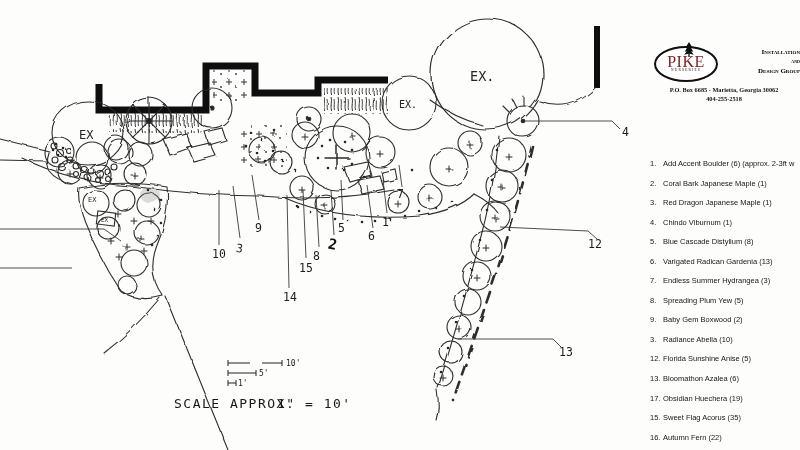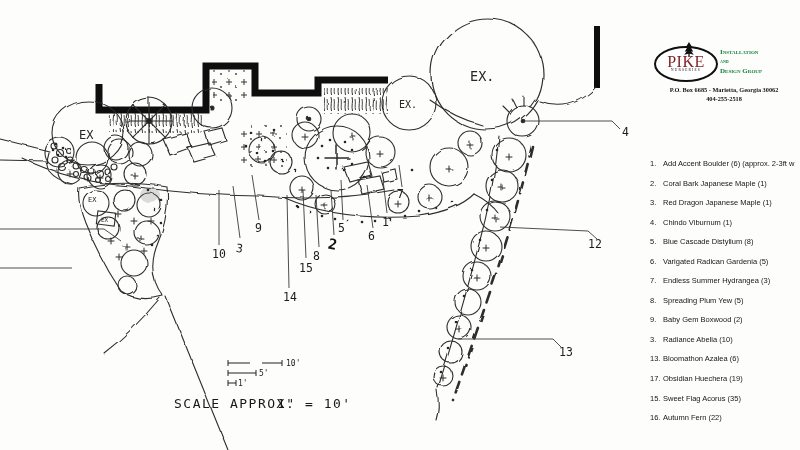--- a/index.html
+++ b/index.html
@@ -19,22 +19,22 @@
   .sc-lab{font:8px "DejaVu Sans Mono",monospace;fill:#222;}
 
   
   .brand{position:absolute;left:648px;top:36px;width:152px;height:72px;}
   .oval{position:absolute;left:6px;top:10px;width:60px;height:32px;border:2.5px solid #101010;
         border-radius:50%;text-align:center;background:#fff;}
   .pike{font-family:"Liberation Serif",serif;font-weight:normal;font-size:16px;letter-spacing:.5px;
         margin-top:7px;line-height:13px;color:#7f1d1d;}
   .nurs{font-family:"Liberation Serif",serif;font-size:3.5px;letter-spacing:1.2px;color:#0d0d0d;}
   .pine{position:absolute;left:27px;top:-6px;}
-  .org{position:absolute;left:72px;top:11px;width:80px;text-align:left;
-       font-family:"Liberation Serif",serif;font-variant:small-caps;font-weight:bold;color:#15803d;}
+  .org{position:absolute;left:72px;top:11px;width:80px;text-align:right;
+       font-family:"Liberation Serif",serif;font-variant:small-caps;font-weight:bold;color:#000000;}
   .o1{font-size:7px;line-height:10px;}
   .o2{font-size:5.5px;line-height:9px;}
   .addr{position:absolute;left:0;top:50px;width:152px;text-align:center;
         font:bold 6.3px "Liberation Serif",serif;color:#151515;}
   .phone{position:absolute;left:0;top:59px;width:152px;text-align:center;
          font:bold 6.3px "Liberation Serif",serif;color:#151515;}
 
   
   .legend{position:absolute;left:650px;top:126px;width:150px;
           font-size:7.5px;line-height:19.55px;color:#161616;white-space:nowrap;margin-top:28px;}
@@ -346,24 +346,25 @@
     <div class="addr">P.O. Box 6685 - Marietta, Georgia 30062</div>
     <div class="phone">404-255-2518</div>
   </div>
 
   <div class="legend">
     <div class="pli"><span class="pn">1.</span><span class="pt">Add Accent Boulder (6) (approx. 2-3ft w</span></div>
     <div class="pli"><span class="pn">2.</span><span class="pt">Coral Bark Japanese Maple (1)</span></div>
     <div class="pli"><span class="pn">3.</span><span class="pt">Red Dragon Japanese Maple (1)</span></div>
     <div class="pli"><span class="pn">4.</span><span class="pt">Chindo Viburnum (1)</span></div>
     <div class="pli"><span class="pn">5.</span><span class="pt">Blue Cascade Distylium (8)</span></div>
-    <div class="pli"><span class="pn">6.</span><span class="pt">Varigated Radican Gardenia (5)</span></div>
+    <div class="pli"><span class="pn">6.</span><span class="pt">Varigated Radican Gardenia (13)</span></div>
     <div class="pli"><span class="pn">7.</span><span class="pt">Endless Summer Hydrangea (3)</span></div>
     <div class="pli"><span class="pn">8.</span><span class="pt">Spreading Plum Yew (5)</span></div>
     <div class="pli"><span class="pn">9.</span><span class="pt">Baby Gem Boxwood (2)</span></div>
     <div class="pli"><span class="pn">3.</span><span class="pt">Radiance Abelia (10)</span></div>
+    <div class="pli"><span class="pn">12.</span><span class="pt">Florida Sunshine Anise (5)</span></div>
     <div class="pli"><span class="pn">13.</span><span class="pt">Bloomathon Azalea (6)</span></div>
     <div class="pli"><span class="pn">17.</span><span class="pt">Obsidian Huechera (19)</span></div>
     <div class="pli"><span class="pn">15.</span><span class="pt">Sweet Flag Acorus (35)</span></div>
     <div class="pli"><span class="pn">16.</span><span class="pt">Autumn Fern (22)</span></div>
   </div>
 
 </div>
 
 </body></html>

